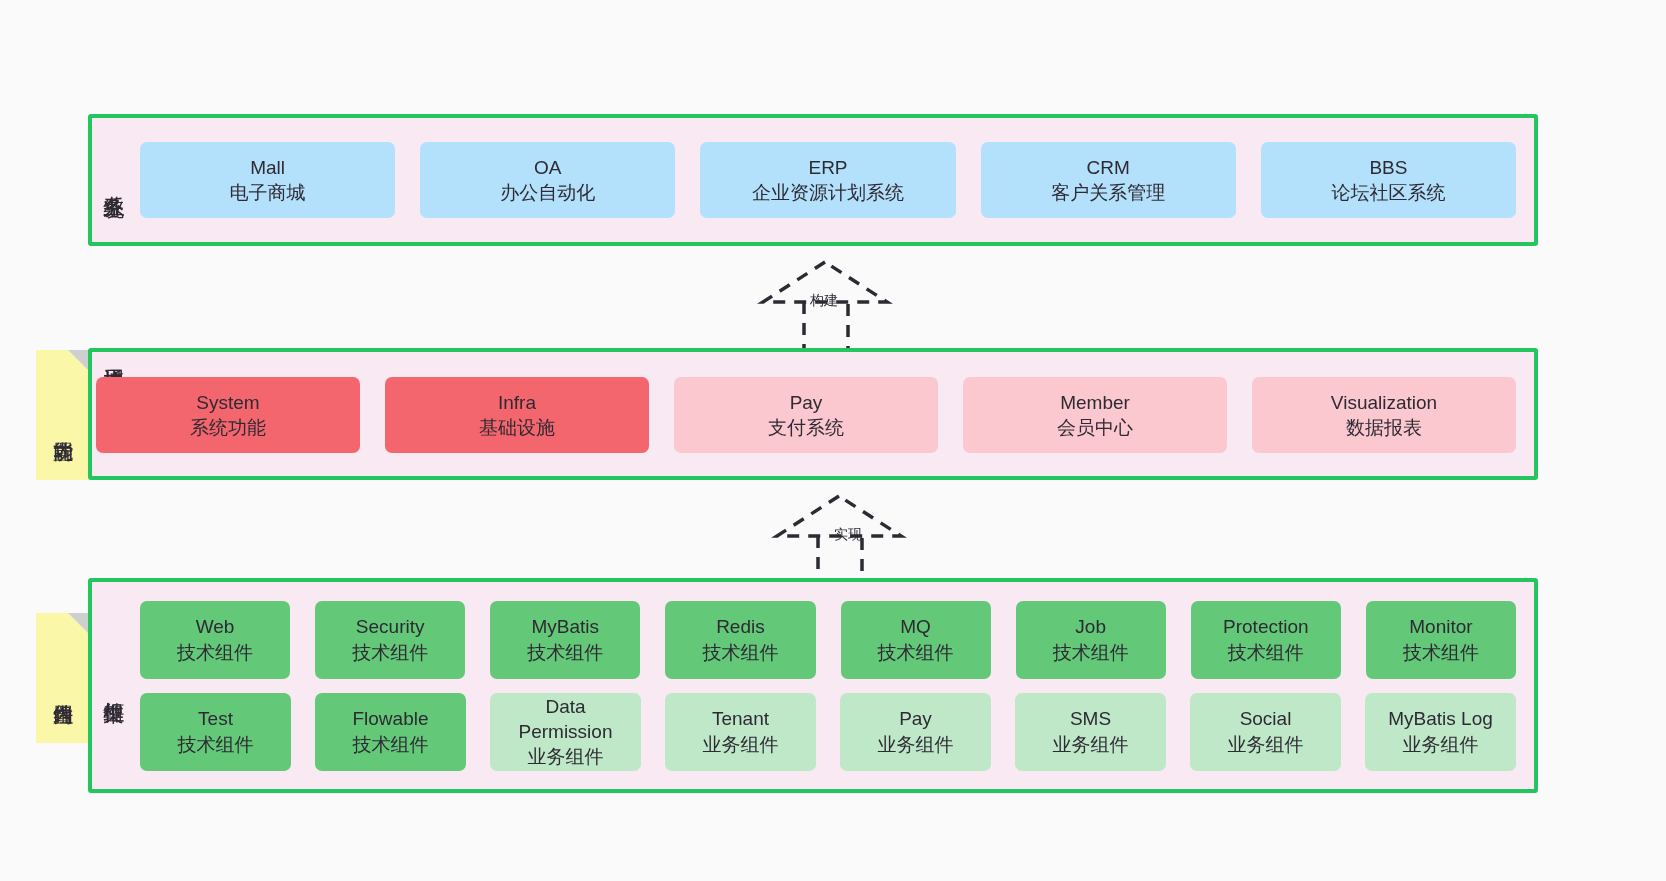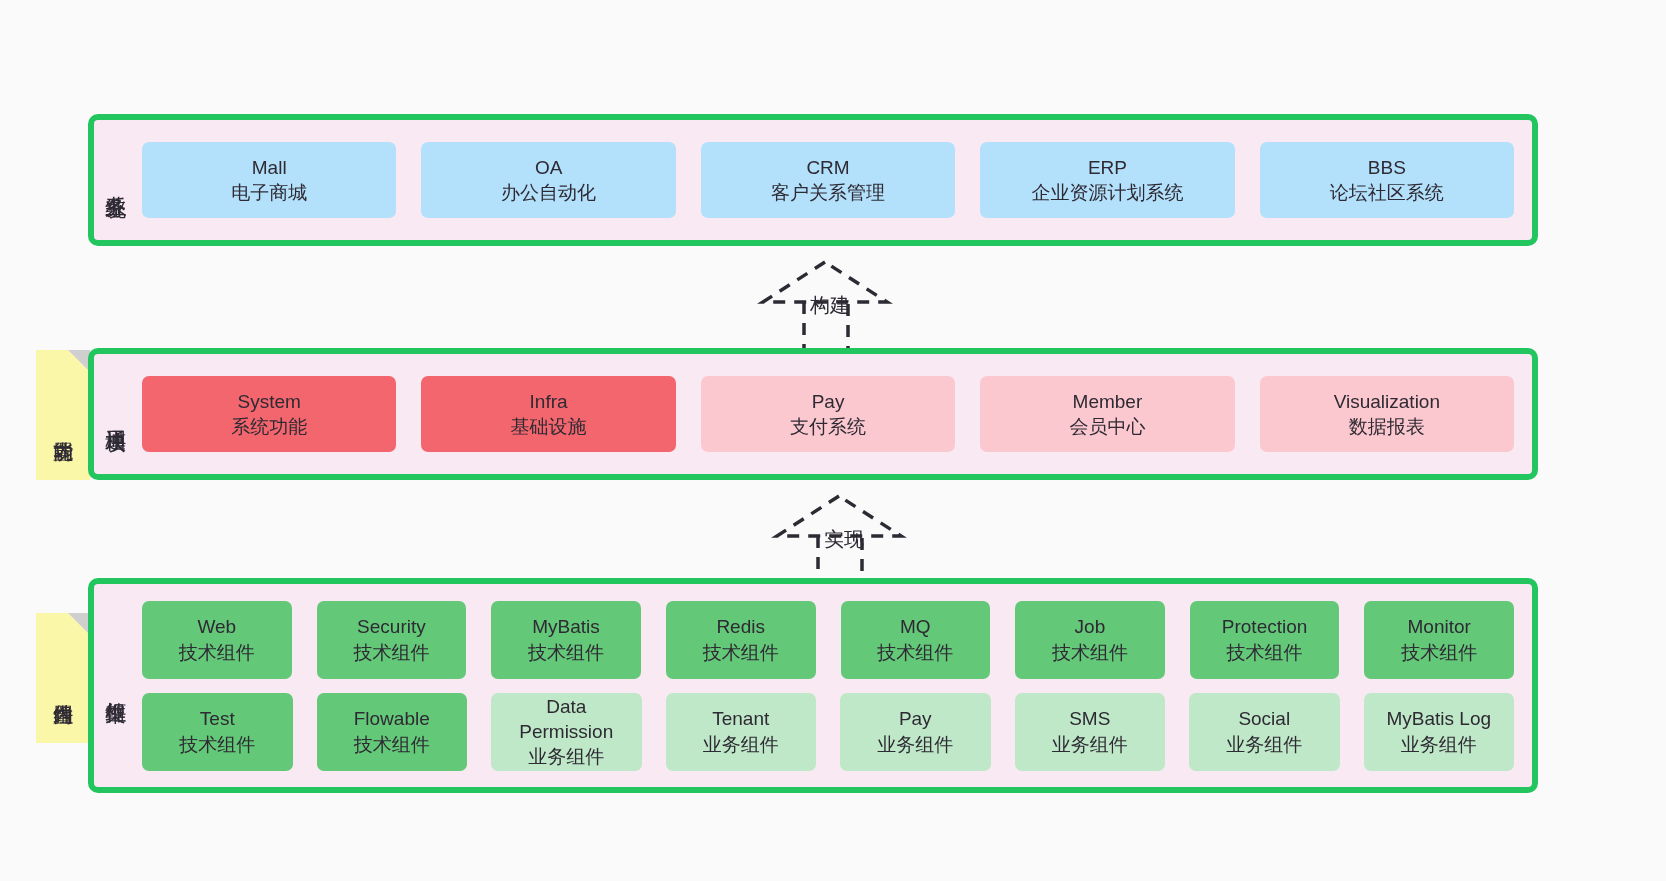--- a/index.html
+++ b/index.html
@@ -18,22 +18,22 @@
 
   #canvas {
     position: absolute;
     inset: 0;
   }
 
   
   .layer {
     position: absolute;
     background: #f9e9f3;
-    border: 6px solid #22c55e;
-    border-radius: 10px;
+    border: 4px solid #22c55e;
+    border-radius: 3px;
     box-sizing: border-box;
     display: flex;
     align-items: stretch;
   }
 
   .layer-title {
     flex: 0 0 auto;
     width: 44px;
     display: flex;
     align-items: center;
@@ -128,21 +128,21 @@
     clip-path: polygon(0 0, 100% 0, 100% 100%);
   }
 
   
   .connector {
     position: absolute;
     pointer-events: none;
   }
   .connector-label {
     position: absolute;
-    font-size: 20px;
+    font-size: 14px;
     color: #2e2a33;
     background: transparent;
     white-space: nowrap;
     user-select: none;
   }
 </style>
 </head>
 <body>
 
 <div id="canvas">
@@ -153,26 +153,26 @@
       <div class="card-row" style="height:76px;">
         <div class="card c-blue">
           <span class="card-title">Mall</span>
           <span class="card-sub">电子商城</span>
         </div>
         <div class="card c-blue">
           <span class="card-title">OA</span>
           <span class="card-sub">办公自动化</span>
         </div>
         <div class="card c-blue">
+          <span class="card-title">ERP</span>
+          <span class="card-sub">企业资源计划系统</span>
+        </div>
+        <div class="card c-blue">
           <span class="card-title">CRM</span>
           <span class="card-sub">客户关系管理</span>
-        </div>
-        <div class="card c-blue">
-          <span class="card-title">ERP</span>
-          <span class="card-sub">企业资源计划系统</span>
         </div>
         <div class="card c-blue">
           <span class="card-title">BBS</span>
           <span class="card-sub">论坛社区系统</span>
         </div>
       </div>
     </div>
   </div>
 
   <div class="connector" style="left:756px; top:252px; width:150px; height:100px;">
@@ -181,21 +181,21 @@
       <polygon points="69,10 7,50 131,50" fill="#fafafa" stroke="#2e2a33" stroke-width="3.5" stroke-dasharray="12,9" stroke-linejoin="miter"></polygon>
 
       <path d="M 48 50 L 48 98 L 92 98 L 92 50" fill="none" stroke="#2e2a33" stroke-width="3.5" stroke-dasharray="12,9"></path>
     </svg>
     <span class="connector-label" style="left:54px; top:40px;">构建</span>
   </div>
 
   <div class="note" style="left:36px; top:350px; height:130px;">
     <span>内置功能</span>
   </div>
-  <div class="layer" id="layer-common" style="left:88px; top:348px; width:1450px; height:132px;">
+  <div class="layer" id="layer-common" style="left:88px; top:348px; width:1450px; height:132px;flex-direction:column;">
     <div class="layer-title">通用模块</div>
     <div class="cards">
       <div class="card-row" style="height:76px;">
         <div class="card c-red">
           <span class="card-title">System</span>
           <span class="card-sub">系统功能</span>
         </div>
         <div class="card c-red">
           <span class="card-title">Infra</span>
           <span class="card-sub">基础设施</span>
@@ -214,21 +214,21 @@
         </div>
       </div>
     </div>
   </div>
 
   <div class="connector" style="left:770px; top:486px; width:150px; height:100px;">
     <svg width="150" height="100" viewBox="0 0 150 100">
       <polygon points="69,10 7,50 131,50" fill="#fafafa" stroke="#2e2a33" stroke-width="3.5" stroke-dasharray="12,9" stroke-linejoin="miter"></polygon>
       <path d="M 48 50 L 48 98 L 92 98 L 92 50" fill="none" stroke="#2e2a33" stroke-width="3.5" stroke-dasharray="12,9"></path>
     </svg>
-    <span class="connector-label" style="left:54px; top:40px;">实现</span>
+    <span class="connector-label" style="left:64px; top:40px;">实现</span>
   </div>
 
   <div class="note" style="left:36px; top:613px; height:130px;">
     <span>内置组件</span>
   </div>
   <div class="layer" id="layer-framework" style="left:88px; top:578px; width:1450px; height:215px;">
     <div class="layer-title">框架组件</div>
     <div class="cards">
 
       <div class="card-row" style="height:78px;">

